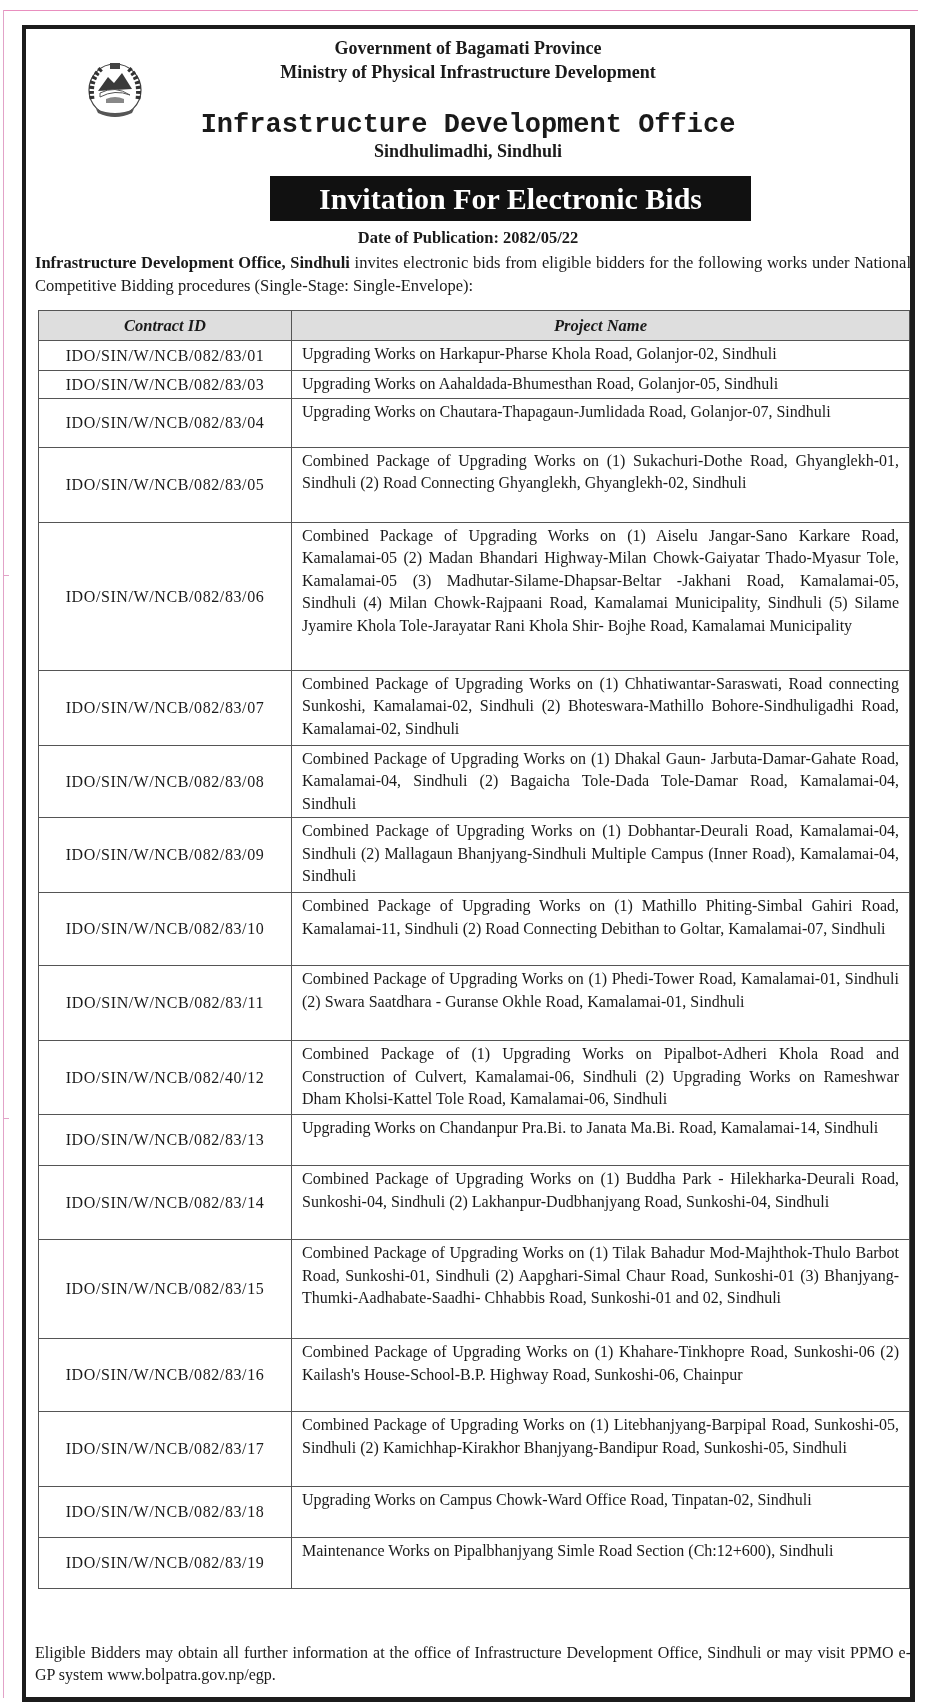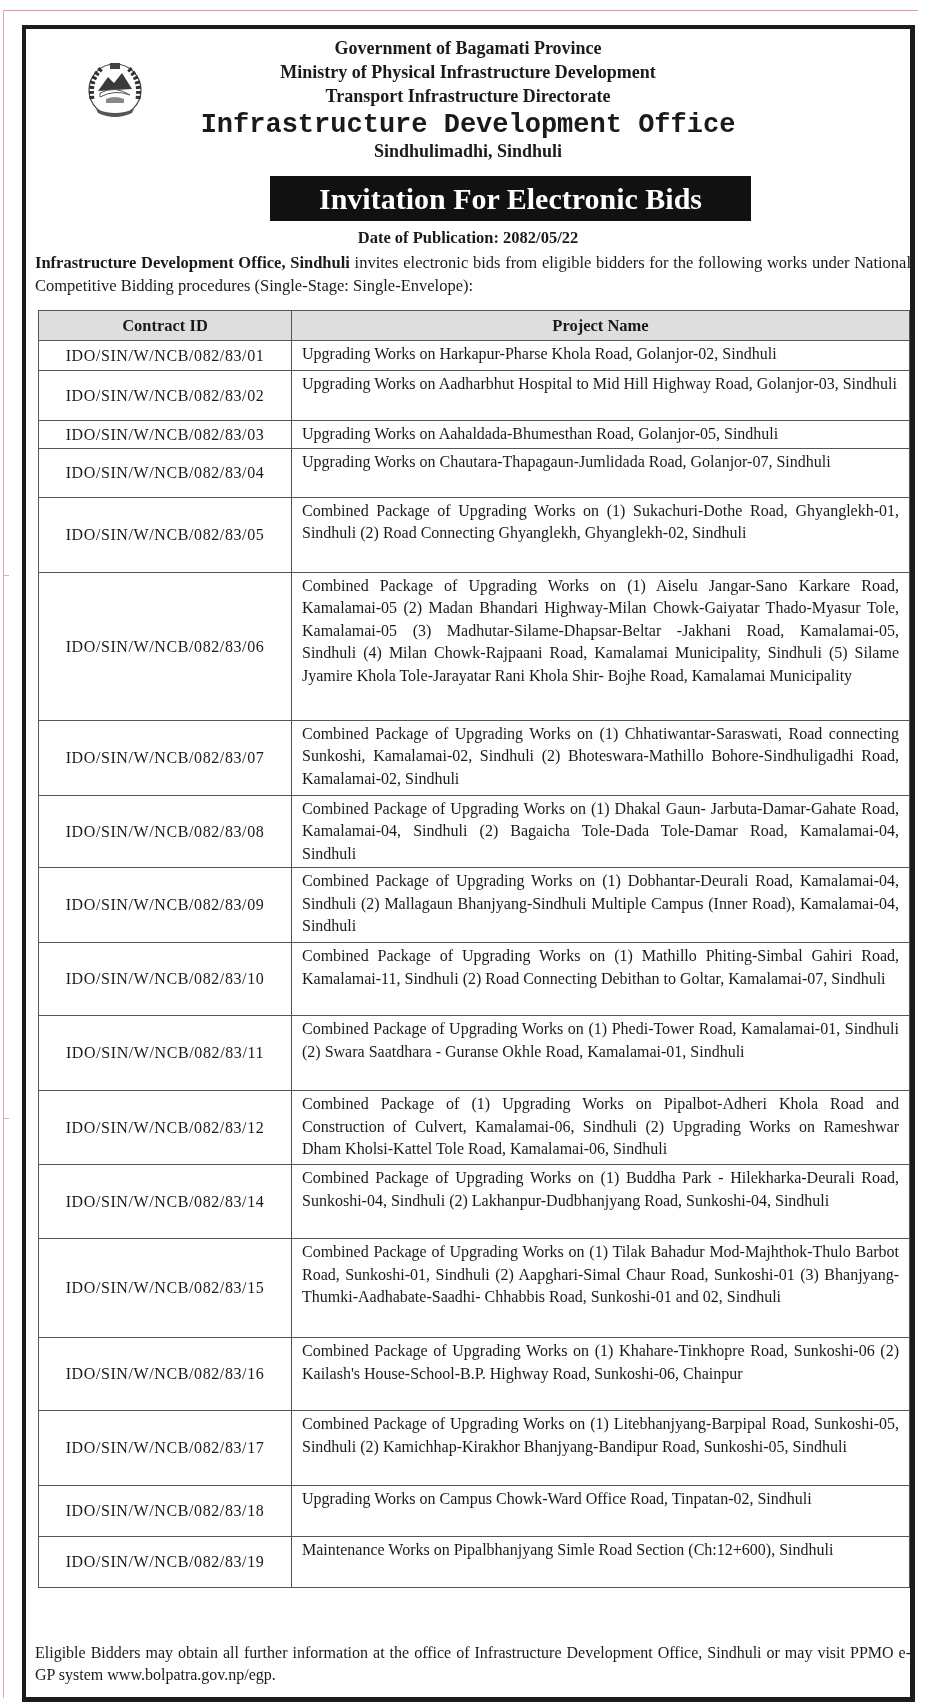--- a/index.html
+++ b/index.html
@@ -18,21 +18,21 @@
   .h3 { top: 57px; font-size: 18px; }
   .h4 { top: 81px; font-size: 27px; font-family: Liberation Mono, monospace; }
   .h5 { top: 112px; font-size: 18px; }
   .banner { position: absolute; left: 208px; top: 147px; width: 481px; height: 45px; background: #111;
             color: #fff; font-weight: bold; font-size: 30px; text-align: center; line-height: 45px; margin-left: 36px; }
   .pubdate { position: absolute; left: 0; top: 199px; width: 884px; text-align: center; font-weight: bold; font-size: 16.5px; }
   .intro { position: absolute; left: 9px; top: 222px; width: 876px; font-size: 16.5px; line-height: 23px; text-align: justify; }
   .intro b { font-weight: bold; }
   table.bids { position: absolute; left: 12px; top: 281px; width: 872px; border-collapse: collapse; font-size: 16px; }
   table.bids th, table.bids td { border: 1.5px solid #555; }
-  table.bids th { background: #dedede; font-weight: bold; height: 27px; font-size: 16.5px; }
+  table.bids th { background: #dedede; font-weight: bold; height: 27px; font-size: 16.5px; font-style: italic; }
   table.bids td.cid { width: 244px; text-align: center; letter-spacing: 0.6px; vertical-align: middle; padding: 0 4px; }
   table.bids td.pname { text-align: justify; padding: 2px 10px 2px 10px; line-height: 22.4px; vertical-align: top; }
   .footer { position: absolute; left: 9px; top: 1613px; width: 876px; font-size: 16px; line-height: 22px; text-align: justify; }
 </style>
 </head>
 <body>
 
 <div class="pink-top"></div>
 <div class="pink-left"></div>
 <div class="pink-tick" style="top:575px"></div>
@@ -46,45 +46,40 @@
     <path d="M54 40 Q57 20 44 9" stroke="#333" stroke-width="5" fill="none" stroke-dasharray="3 2"></path>
     <path d="M14 32 L24 18 L30 24 L38 14 L48 30 Z" fill="#3a3a3a"></path>
     <path d="M16 34 Q31 26 46 36 Q31 30 16 38 Z" fill="#fff" stroke="#555" stroke-width="1"></path>
     <path d="M22 40 Q31 36 40 40 L40 44 L22 44 Z" fill="#888"></path>
     <path d="M12 50 Q31 58 50 50 L48 54 Q31 62 14 54 Z" fill="#555"></path>
     <rect x="26" y="4" width="10" height="6" fill="#444"></rect>
   </svg>
 
   <div class="hdr h1">Government of Bagamati Province</div>
   <div class="hdr h2">Ministry of Physical Infrastructure Development</div>
-  <div class="hdr h3">Transport Infrastructure Directorate</div>
   <div class="hdr h4">Infrastructure Development Office</div>
   <div class="hdr h5">Sindhulimadhi, Sindhuli</div>
 
   <div class="banner">Invitation For Electronic Bids</div>
 
   <div class="pubdate">Date of Publication: 2082/05/22</div>
 
   <div class="intro"><b>Infrastructure Development Office, Sindhuli</b><span> invites electronic bids from eligible bidders for the following works under National Competitive Bidding procedures (Single-Stage: Single-Envelope):</span></div>
 
   <table class="bids">
     <thead>
       <tr>
         <th>Contract ID</th>
         <th>Project Name</th>
       </tr>
     </thead>
     <tbody>
       <tr style="height:30px">
           <td class="cid">IDO/SIN/W/NCB/082/83/01</td>
           <td class="pname">Upgrading Works on Harkapur-Pharse Khola Road, Golanjor-02, Sindhuli</td>
-        </tr>
-      <tr style="height:50px">
-          <td class="cid">IDO/SIN/W/NCB/082/83/02</td>
-          <td class="pname">Upgrading Works on Aadharbhut Hospital to Mid Hill Highway Road, Golanjor-03, Sindhuli</td>
         </tr>
       <tr style="height:28px">
           <td class="cid">IDO/SIN/W/NCB/082/83/03</td>
           <td class="pname">Upgrading Works on Aahaldada-Bhumesthan Road, Golanjor-05, Sindhuli</td>
         </tr>
       <tr style="height:49px">
           <td class="cid">IDO/SIN/W/NCB/082/83/04</td>
           <td class="pname">Upgrading Works on Chautara-Thapagaun-Jumlidada Road, Golanjor-07, Sindhuli</td>
         </tr>
       <tr style="height:75px">
@@ -109,22 +104,26 @@
         </tr>
       <tr style="height:73px">
           <td class="cid">IDO/SIN/W/NCB/082/83/10</td>
           <td class="pname">Combined Package of Upgrading Works on (1) Mathillo Phiting-Simbal Gahiri Road, Kamalamai-11, Sindhuli (2) Road Connecting Debithan to Goltar, Kamalamai-07, Sindhuli</td>
         </tr>
       <tr style="height:75px">
           <td class="cid">IDO/SIN/W/NCB/082/83/11</td>
           <td class="pname">Combined Package of Upgrading Works on (1) Phedi-Tower Road, Kamalamai-01, Sindhuli (2) Swara Saatdhara - Guranse Okhle Road, Kamalamai-01, Sindhuli</td>
         </tr>
       <tr style="height:74px">
-          <td class="cid">IDO/SIN/W/NCB/082/83/12</td>
+          <td class="cid">IDO/SIN/W/NCB/082/40/12</td>
           <td class="pname">Combined Package of (1) Upgrading Works on Pipalbot-Adheri Khola Road and Construction of Culvert, Kamalamai-06, Sindhuli (2) Upgrading Works on Rameshwar Dham Kholsi-Kattel Tole Road, Kamalamai-06, Sindhuli</td>
+        </tr>
+      <tr style="height:51px">
+          <td class="cid">IDO/SIN/W/NCB/082/83/13</td>
+          <td class="pname">Upgrading Works on Chandanpur Pra.Bi. to Janata Ma.Bi. Road, Kamalamai-14, Sindhuli</td>
         </tr>
       <tr style="height:74px">
           <td class="cid">IDO/SIN/W/NCB/082/83/14</td>
           <td class="pname">Combined Package of Upgrading Works on (1) Buddha Park - Hilekharka-Deurali Road, Sunkoshi-04, Sindhuli (2) Lakhanpur-Dudbhanjyang Road, Sunkoshi-04, Sindhuli</td>
         </tr>
       <tr style="height:99px">
           <td class="cid">IDO/SIN/W/NCB/082/83/15</td>
           <td class="pname">Combined Package of Upgrading Works on (1) Tilak Bahadur Mod-Majhthok-Thulo Barbot Road, Sunkoshi-01, Sindhuli (2) Aapghari-Simal Chaur Road, Sunkoshi-01 (3) Bhanjyang-Thumki-Aadhabate-Saadhi- Chhabbis Road, Sunkoshi-01 and 02, Sindhuli</td>
         </tr>
       <tr style="height:73px">

